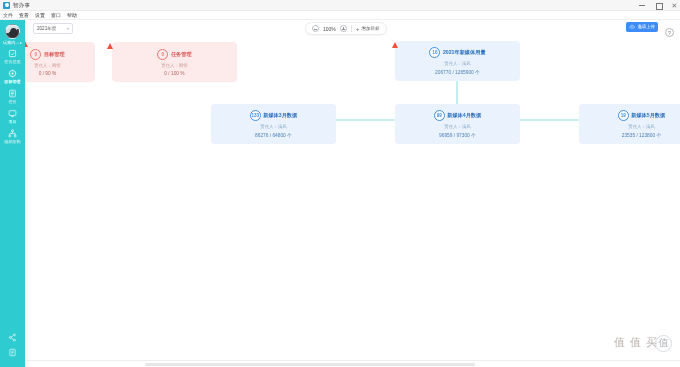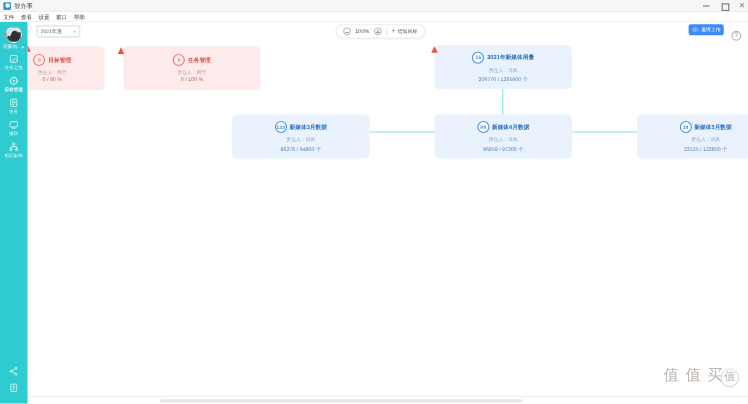--- a/index.html
+++ b/index.html
@@ -239,21 +239,21 @@
     border: 1.6px solid #cfd6db; color: #9fa9b0;
     font-size: 10px; line-height: 14px; text-align: center;
     font-family: "DejaVu Serif", serif;
   }
   .wm-text {
     font-size: 16px; font-weight: bold; letter-spacing: -.5px;
     color: #8fb8cc; font-family: "Liberation Sans", sans-serif;
   }
   .wm-sub {
     position: absolute; right: 22px; bottom: 10px;
-    font-size: 14px; color: #bcb3ae; letter-spacing: 1px;
+    font-size: 11px; color: #bcb3ae; letter-spacing: 1px;
   }
 
   .bottom-bar {
     position: absolute; bottom: 0; left: 25px;
     width: 655px; height: 7px; background: #ffffff;
     border-top: 1px solid #eeeeee;
   }
   .scroll-h {
     position: absolute; bottom: 1px; left: 120px;
     width: 330px; height: 3px; background: #e6e6e6; border-radius: 2px;

